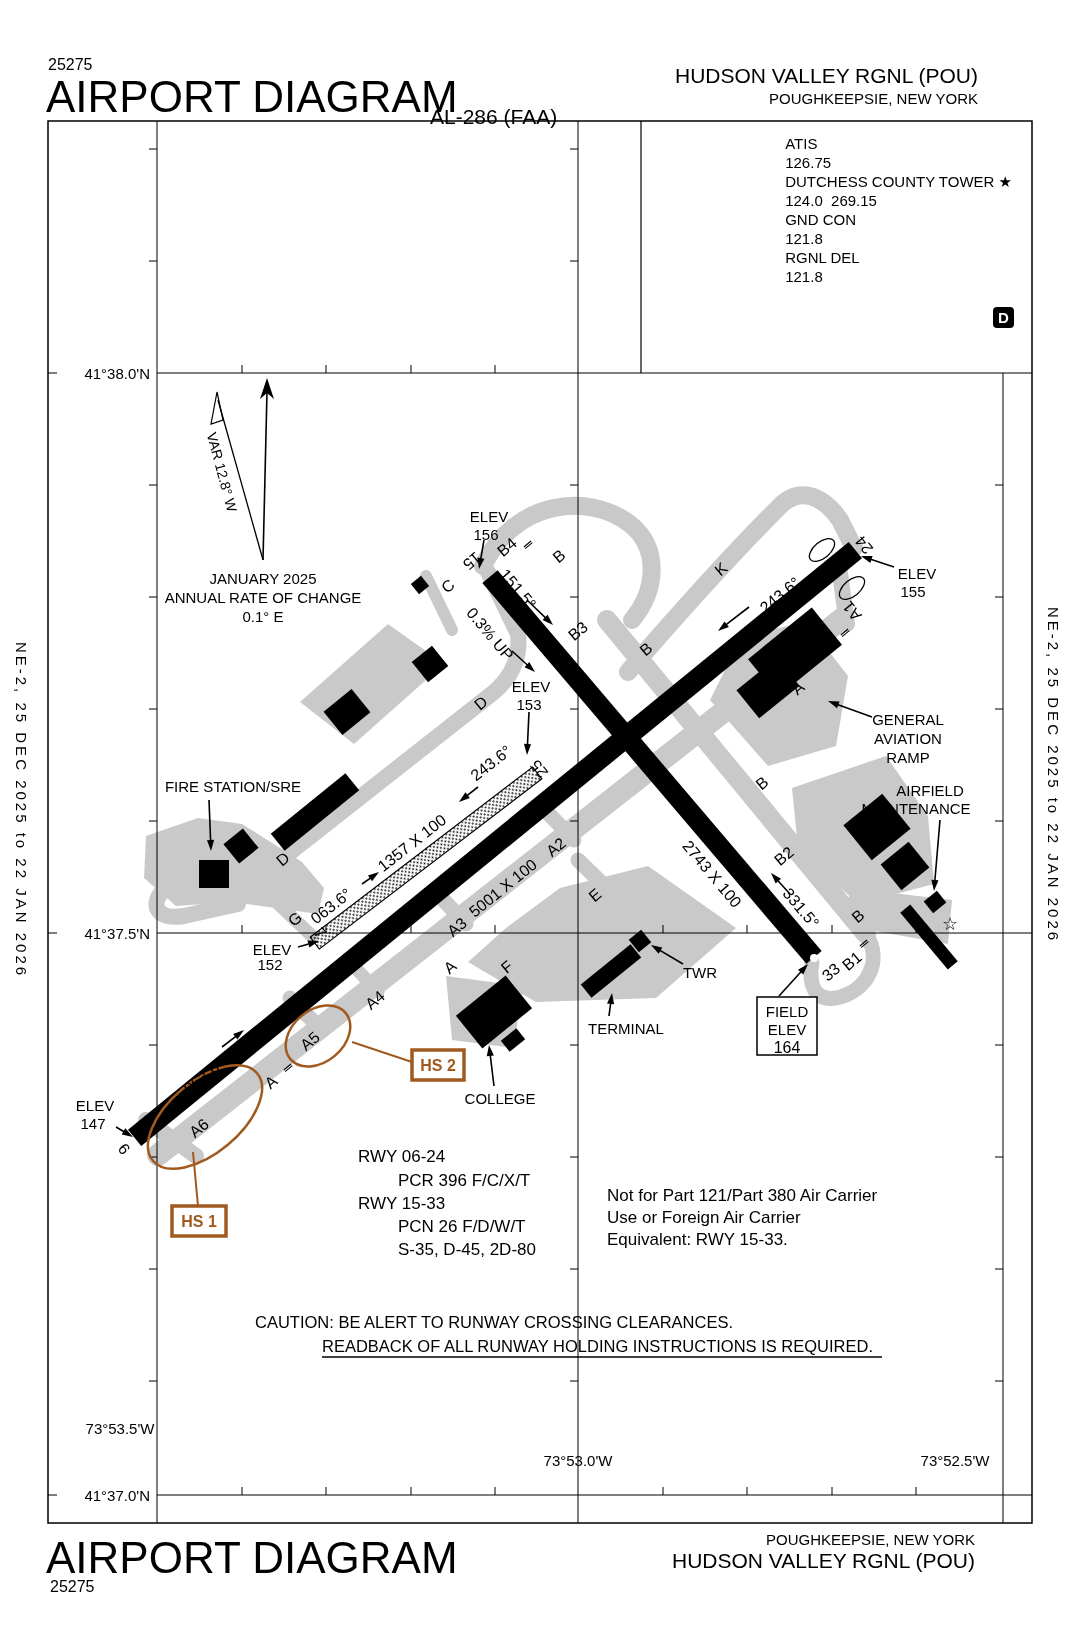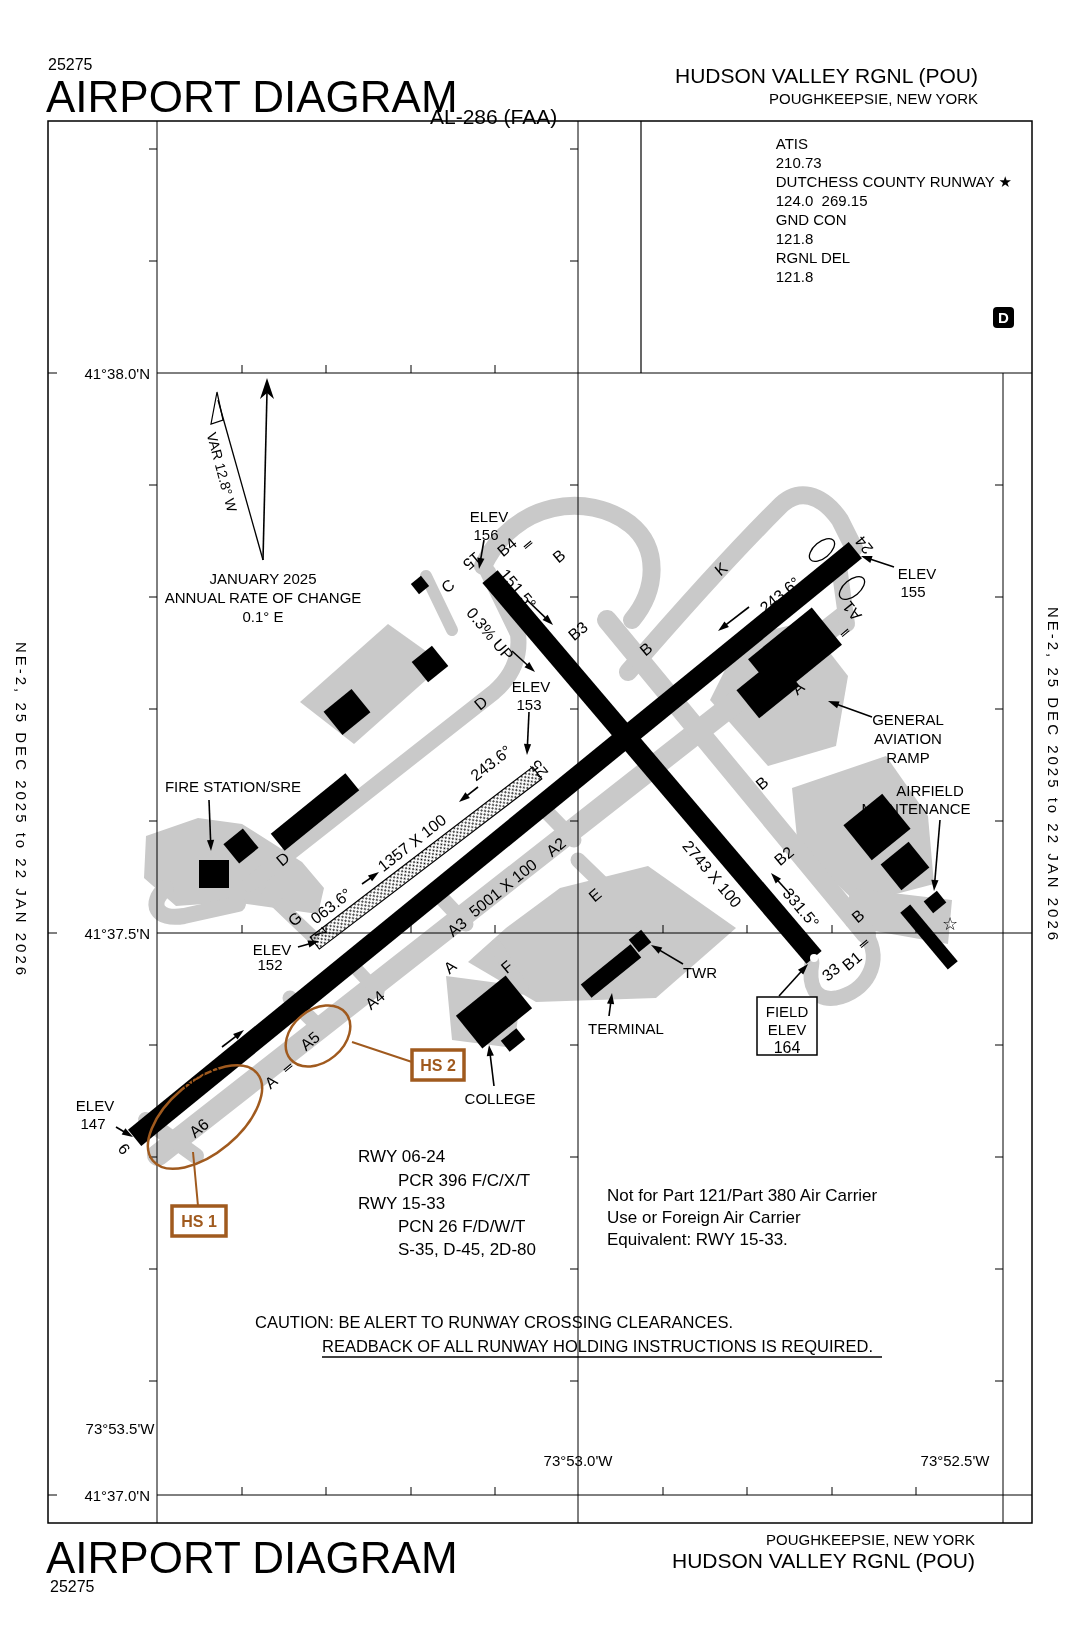--- a/index.html
+++ b/index.html
@@ -20,22 +20,22 @@
 <div id="page">
 
   <div class="abs" style="left:48px;top:56px;font-size:16px;">25275</div>
   <div class="abs big-title" style="left:46px;top:72px;">AIRPORT DIAGRAM</div>
   <div class="abs" style="left:430px;top:105px;font-size:21px;">AL-286 (FAA)</div>
   <div class="abs rt" style="right:98px;top:64px;font-size:21px;">HUDSON VALLEY RGNL (POU)</div>
   <div class="abs rt" style="right:98px;top:90px;font-size:15px;">POUGHKEEPSIE, NEW YORK</div>
 
   <div id="commbox" class="abs" style="right:64px;top:134px;">
     <div>ATIS</div>
-    <div>210.73</div>
-    <div>DUTCHESS COUNTY RUNWAY ★</div>
+    <div>126.75</div>
+    <div>DUTCHESS COUNTY TOWER ★</div>
     <div>124.0&nbsp;&nbsp;269.15</div>
     <div>GND CON</div>
     <div>121.8</div>
     <div>RGNL DEL</div>
     <div>121.8</div>
   </div>
   <div id="dsym" class="abs" style="left:993px;top:307px;">D</div>
 
   <div class="abs vert" style="left:21px;top:810px;">NE-2,  25 DEC 2025  to  22 JAN 2026</div>
   <div class="abs vert" style="left:1053px;top:775px;">NE-2,  25 DEC 2025  to  22 JAN 2026</div>

